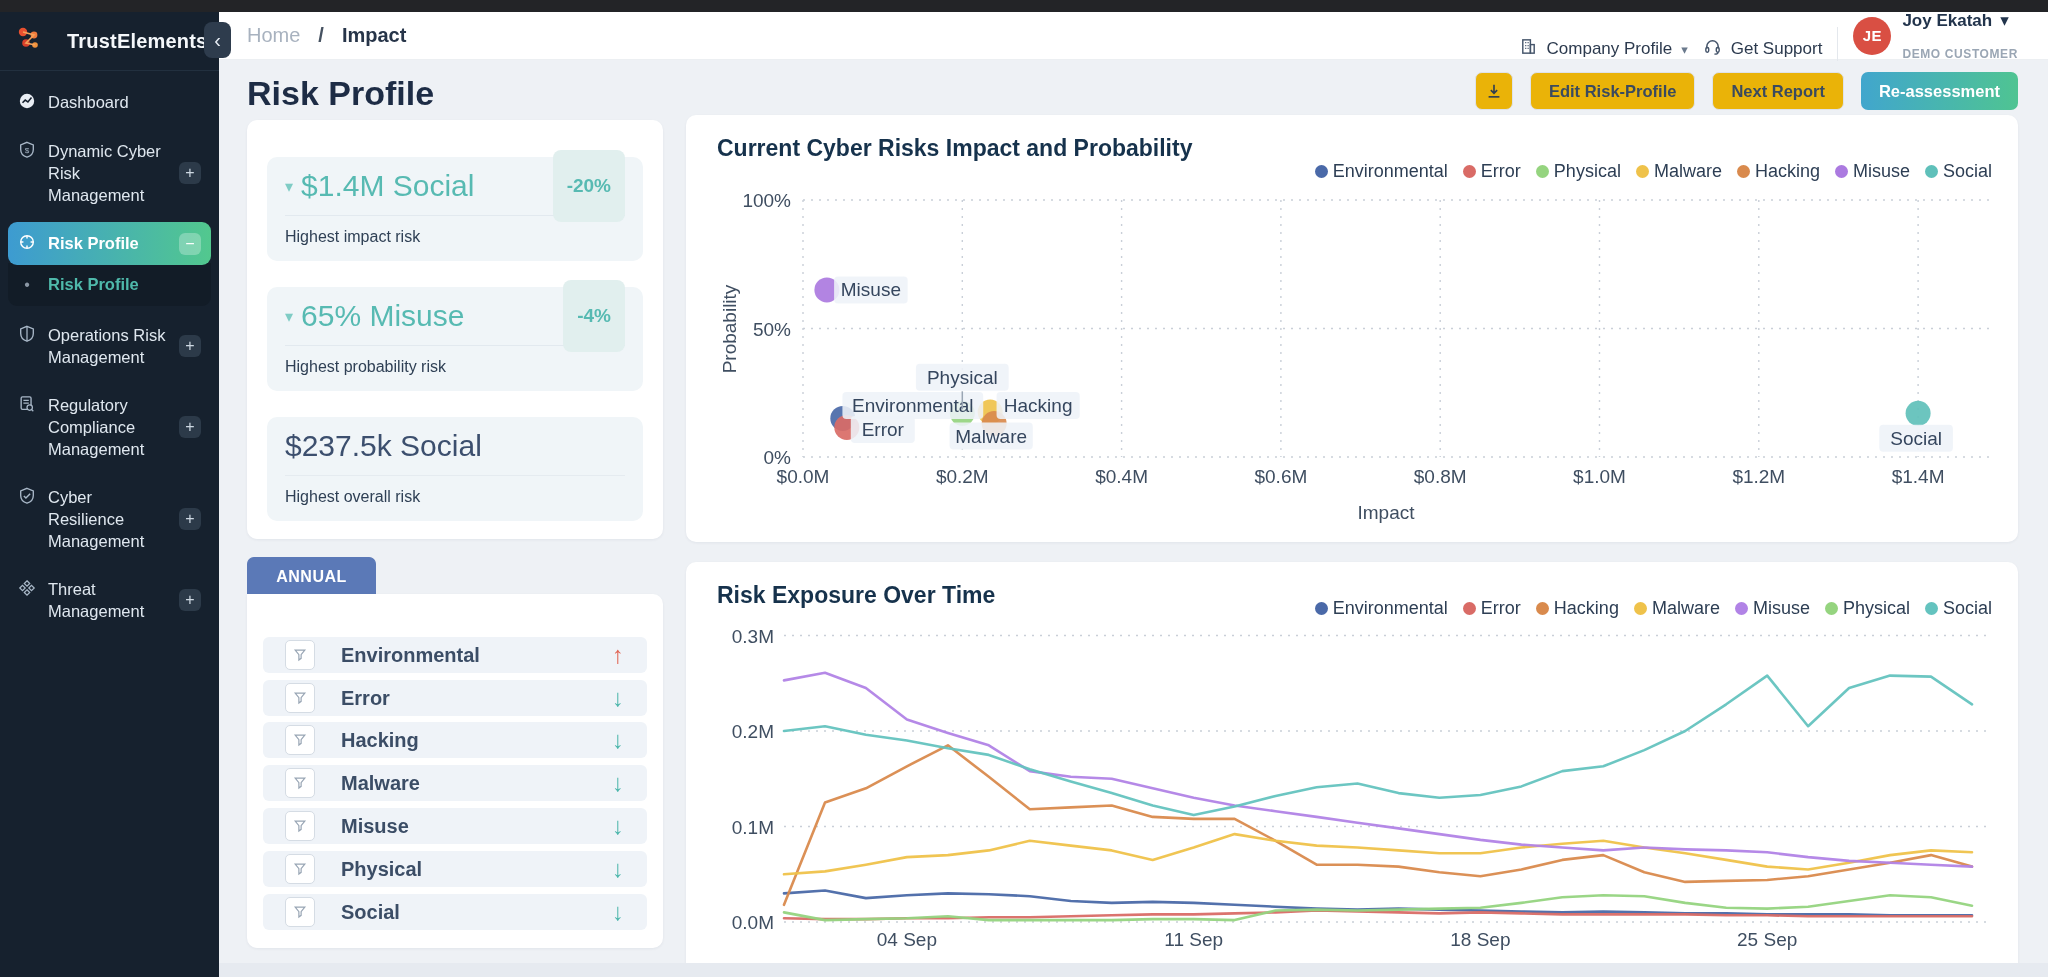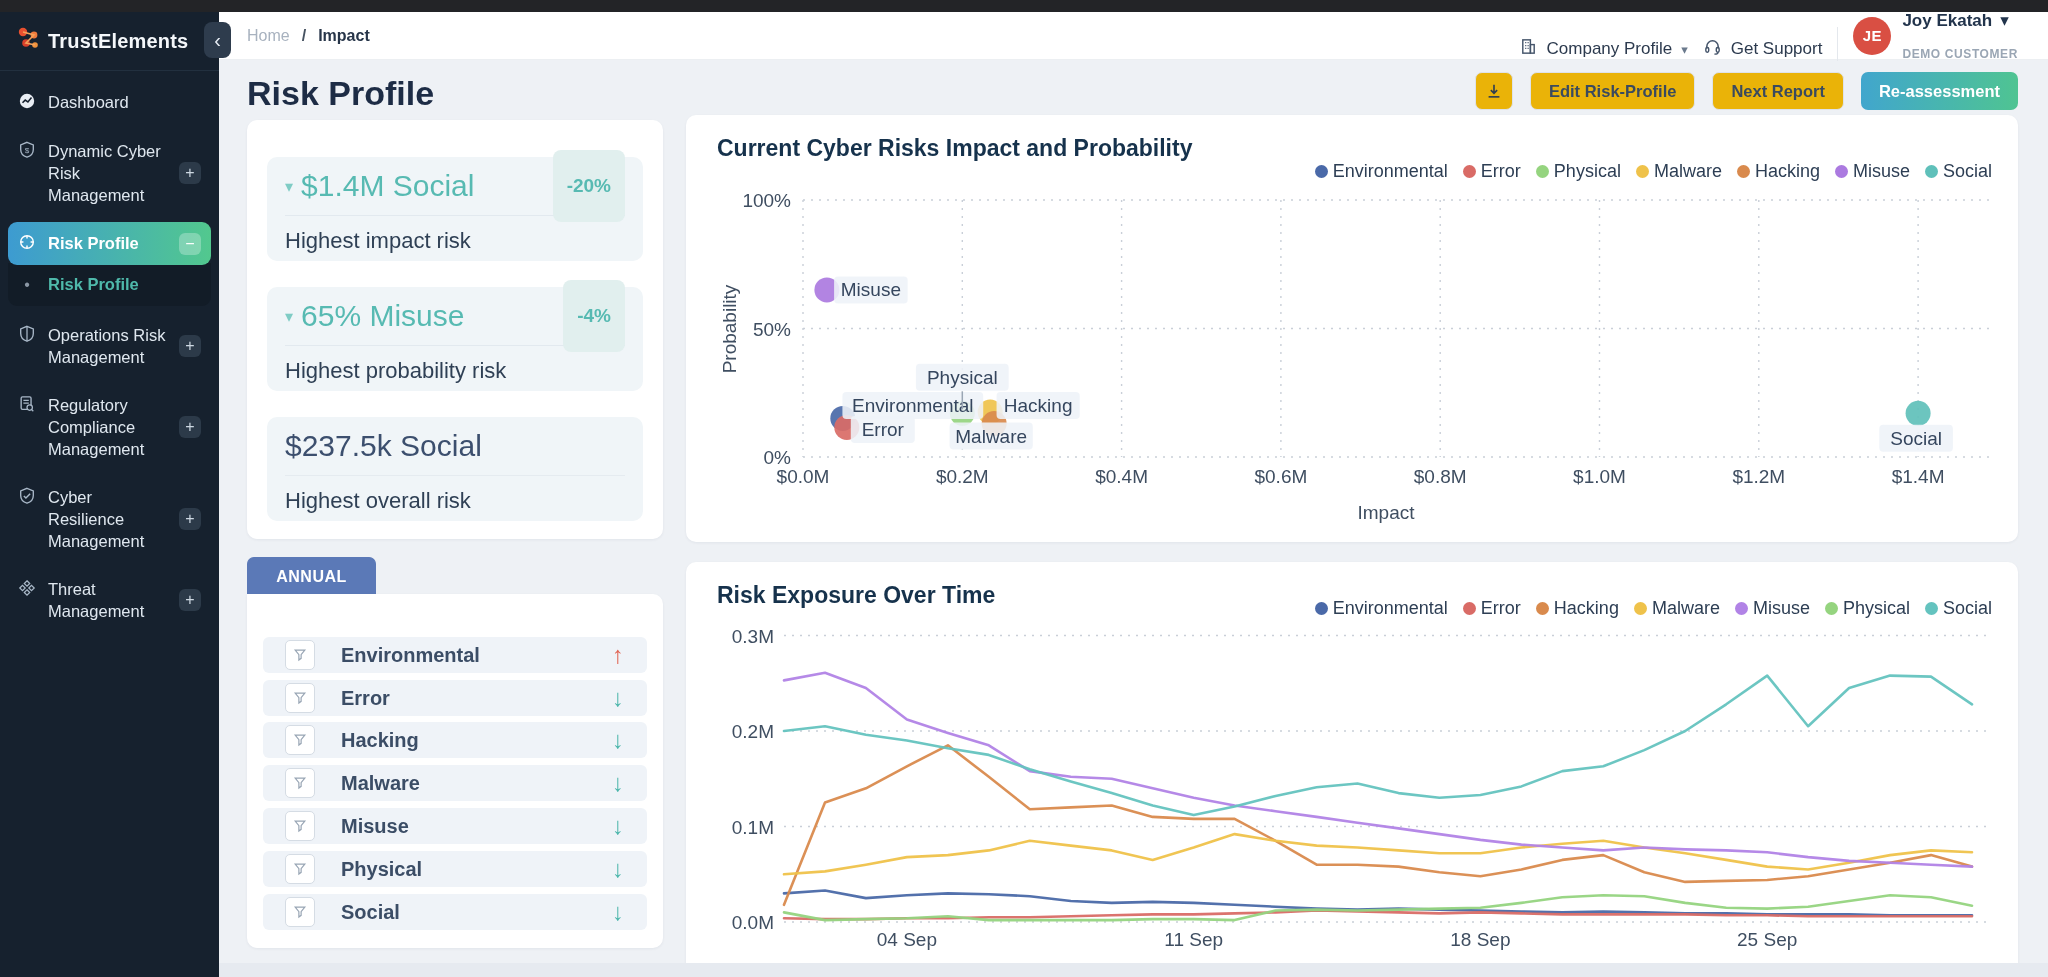--- a/index.html
+++ b/index.html
@@ -4,39 +4,39 @@
 <style>
   html,body{margin:0;padding:0;background:#232427;font-family:"Liberation Sans","DejaVu Sans",sans-serif;}
   #app{position:relative;width:2048px;height:977px;background:#eef1f5;overflow:hidden;}
   svg{font-family:inherit;}
 
   
   .top-strip{position:absolute;top:0;left:0;width:2048px;height:12px;background:#232427;}
 
   
   .sidebar{position:absolute;top:12px;left:0;width:219px;height:965px;background:#16212e;color:#dfe7ef;z-index:4;}
-  .logo-row{display:flex;align-items:center;gap:4px;height:58px;padding:0 14px;border-bottom:1px solid #22303f;}
+  .logo-row{display:flex;align-items:center;gap:23px;height:58px;padding:0 14px;border-bottom:1px solid #22303f;}
   .brand{font-size:20px;font-weight:700;color:#f4f7fa;letter-spacing:.2px;}
   .collapse-btn{position:absolute;left:204px;top:22px;width:27px;height:36px;background:#2e3c4d;border:none;border-radius:8px;color:#e8eef5;font-size:20px;line-height:36px;text-align:center;padding:0;cursor:pointer;z-index:6;}
   .nav{padding:10px 8px 0 8px;}
   .nav-item{position:relative;display:flex;align-items:flex-start;gap:12px;padding:10px 10px;border-radius:9px;margin-bottom:6px;}
   .nav-item .nav-ic{flex:0 0 18px;margin-top:1px;color:#a9b8c8;}
   .nav-label{font-size:16.5px;line-height:22px;color:#dfe7ef;width:122px;}
   .nav-badge{position:absolute;right:10px;top:50%;margin-top:-11px;width:22px;height:22px;border-radius:6px;background:#2c3a49;color:#cdd8e2;font-size:16px;line-height:22px;text-align:center;}
   .nav-item.active{background:linear-gradient(90deg,#3d9bd1,#52c88e);}
   .nav-item.active .nav-label{color:#fff;font-weight:600;}
   .nav-item.active .nav-ic{color:#fff;}
   .nav-item.active .nav-badge{background:rgba(255,255,255,.28);color:#fff;}
   .nav-sub{background:#121c27;border-radius:0 0 9px 9px;margin:-8px 0 8px 0;padding:12px 10px 12px 10px;display:flex;align-items:center;gap:12px;}
   .nav-sub .bullet{color:#8b97a5;font-size:16px;width:18px;text-align:center;}
   .nav-sub .sub-label{color:#4fb9ab;font-size:16.5px;font-weight:600;}
 
   
   .header{position:absolute;left:219px;top:12px;width:1829px;height:48px;background:#ffffff;border-bottom:1px solid #eceff2;z-index:3;display:flex;align-items:center;justify-content:space-between;padding:0 30px 0 28px;box-sizing:border-box;}
-  .breadcrumb{font-size:16px;color:#a8b2bf;display:flex;gap:12px;align-items:flex-start;}
+  .breadcrumb{font-size:20px;color:#a8b2bf;display:flex;gap:18px;align-items:flex-start;}
   .breadcrumb .sep{color:#465261;font-weight:600;}
   .breadcrumb .crumb-current{color:#273549;font-weight:700;}
   .header-right{display:flex;align-items:flex-end;gap:15px;}
   .hdr-link{display:flex;align-items:center;gap:9px;font-size:17px;color:#2c3a4e;}
   .hdr-link .chev{font-size:13px;color:#6b7a8d;}
   .hdr-divider{width:1px;height:34px;background:#e4e8ed;}
   .user-chip{display:flex;align-items:center;gap:11px;}
   .avatar{width:38px;height:38px;border-radius:50%;background:#d94f43;color:#fff;font-size:15px;font-weight:700;display:flex;align-items:center;justify-content:center;letter-spacing:.5px;}
   .user-name{font-size:17px;font-weight:600;color:#22344c;display:flex;align-items:center;gap:8px;}
   .user-role{font-size:12px;font-weight:700;color:#9aa6b4;letter-spacing:.6px;margin-top:16px;}
@@ -50,21 +50,21 @@
   .btn.primary{background:linear-gradient(90deg,#41a6cd,#4fc492);border:none;color:#fff;font-weight:600;}
 
   
   .stats-card{position:absolute;left:28px;top:60px;width:416px;height:419px;background:#fff;border-radius:10px;box-shadow:0 1px 3px rgba(16,36,64,.06);}
   .stat-box{position:absolute;left:20px;right:20px;height:104px;background:#f0f5f8;border-radius:10px;padding:0 18px;box-sizing:border-box;}
   .stat-box .stat-top{display:flex;align-items:center;height:58px;border-bottom:1px solid #e2e9ef;}
   .stat-caret{color:#7fccc5;font-size:16px;margin-right:8px;}
   .stat-value{font-size:30px;font-weight:400;color:#57bab2;flex:1;}
   .stat-value.dark{color:#3c4f6e;}
   .stat-badge{background:#e1efee;color:#57bab2;font-size:19px;font-weight:600;border-radius:8px;padding:25px 14px;}
-  .stat-caption{font-size:22px;color:#2f4055;margin-top:12px;}
+  .stat-caption{font-size:16px;color:#2f4055;margin-top:12px;}
   #stat-0{top:37px;} #stat-1{top:167px;} #stat-2{top:297px;}
 
   
   .tabs{position:absolute;left:28px;top:497px;display:flex;gap:5px;flex-direction:column;}
   .tab{width:127px;height:37px;background:#fff;border:1px solid #e2e7ed;border-bottom:none;border-radius:7px 7px 0 0;color:#8a99ad;font-size:16px;font-weight:600;letter-spacing:.5px;display:flex;align-items:center;justify-content:center;cursor:pointer;}
   .tab.active{background:#5b79b7;border-color:#5b79b7;color:#fff;}
 
   
   .risk-panel{position:absolute;left:28px;top:534px;width:416px;height:354px;background:#fff;border-radius:0 10px 10px 10px;box-shadow:0 1px 3px rgba(16,36,64,.06);}
   .risk-row{position:absolute;left:16px;right:16px;height:36px;background:#eff3f8;border-radius:6px;display:flex;align-items:center;padding:0 14px 0 22px;box-sizing:border-box;gap:26px;}

